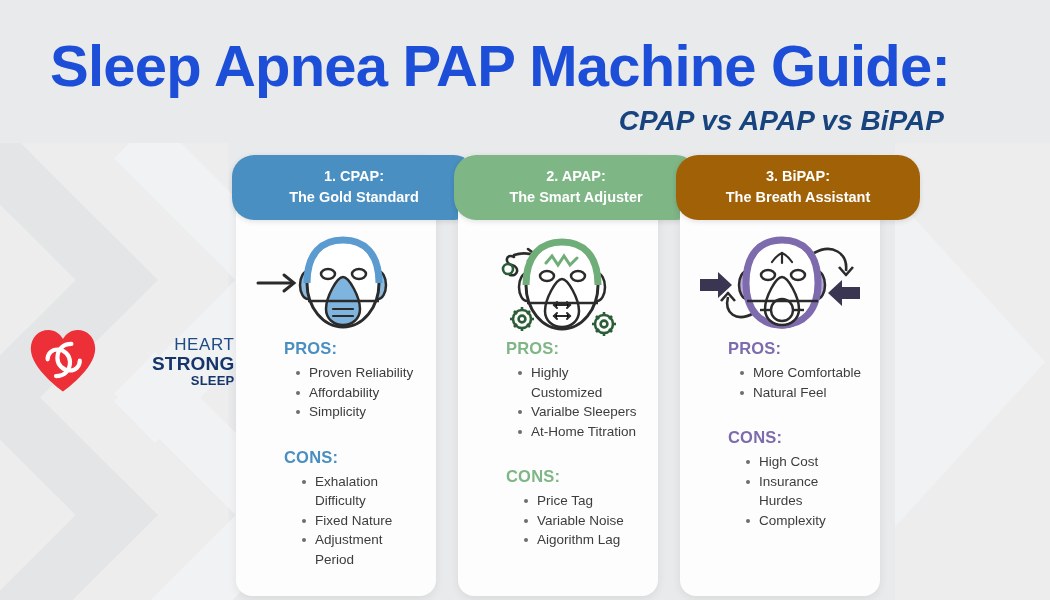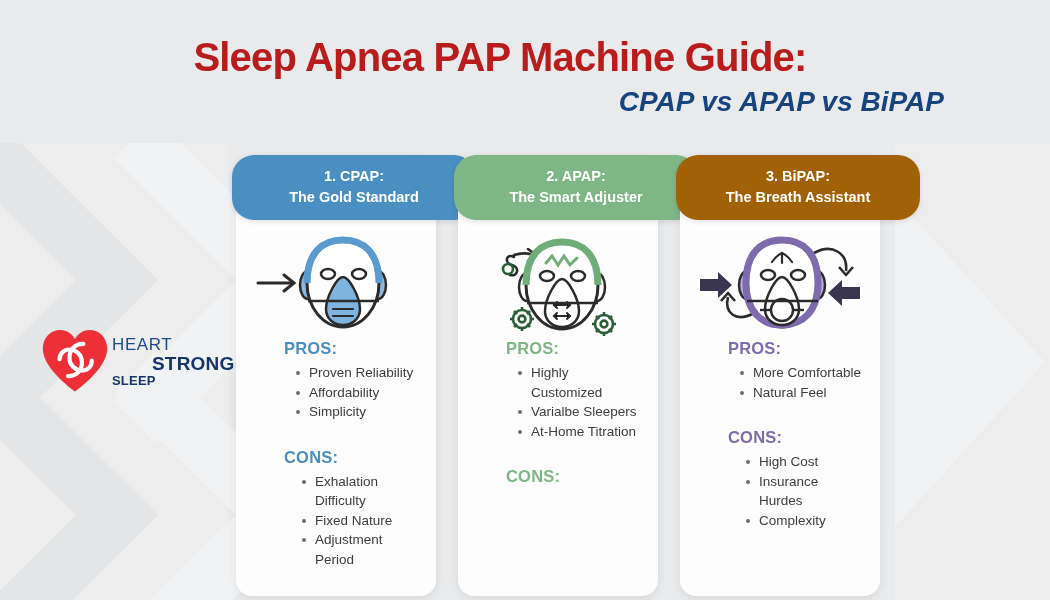--- a/index.html
+++ b/index.html
@@ -53,48 +53,49 @@
   
   .header {
     position: absolute;
     top: 0; left: 0; right: 0;
     height: 143px;
     z-index: 3;
     padding: 36px 44px 0 0;
     text-align: right;
   }
   .title-main {
-    font-size: 40px;
+    font-size: 58px;
     font-weight: 800;
-    color: #b91c1c;
+    color: #1d4ed8;
     letter-spacing: -0.8px;
     line-height: 1.05;
     text-align: center;
     padding-right: 6px;
   }
   .title-sub {
     margin-top: 8px;
     font-size: 28px;
     font-weight: 700;
     font-style: italic;
     color: #17437e;
     text-align: right;
     padding-right: 62px;
     letter-spacing: 0px;
   }
 
   
   .logo {
     position: absolute;
-    left: 40px;
+    left: 28px;
     top: 327px;
     z-index: 4;
     display: flex;
     align-items: center;
-    gap: 2px;
+    gap: 14px;
+    text-align: right;
   }
   .logo-mark { width: 70px; height: 66px; flex: none; }
   .logo-text {
     color: #16366b;
     line-height: 1.0;
     padding-top: 2px;
   }
   .logo-l1 { font-size: 17px; font-weight: 400; letter-spacing: 0.6px; color:#1f4b86; }
   .logo-l2 { font-size: 19px; font-weight: 800; letter-spacing: 0.2px; margin-top:1px;margin-left:40px;}
   .logo-l3 { font-size: 13px; font-weight: 800; letter-spacing: 0.2px; margin-top:1px;}
@@ -332,20 +333,25 @@
       <div class="section-title" style="color:#7FB686;">PROS:</div>
       <ul class="items">
         <li>Highly Customized</li>
         <li>Varialbe Sleepers</li>
         <li>At-Home Titration</li>
       </ul>
     </div>
 
     <div class="section cons">
       <div class="section-title" style="color:#7FB686;">CONS:</div>
+      <ul class="items">
+        <li>Price Tag</li>
+        <li>Variable Noise</li>
+        <li>Aigorithm Lag</li>
+      </ul>
     </div>
   </div>
 
   <div class="card">
     <div class="card-header" style="background:#a16207;">
       <span class="line1">3. BiPAP:</span>
       <span class="line2">The Breath Assistant</span>
     </div>
 
     <div class="illus">

